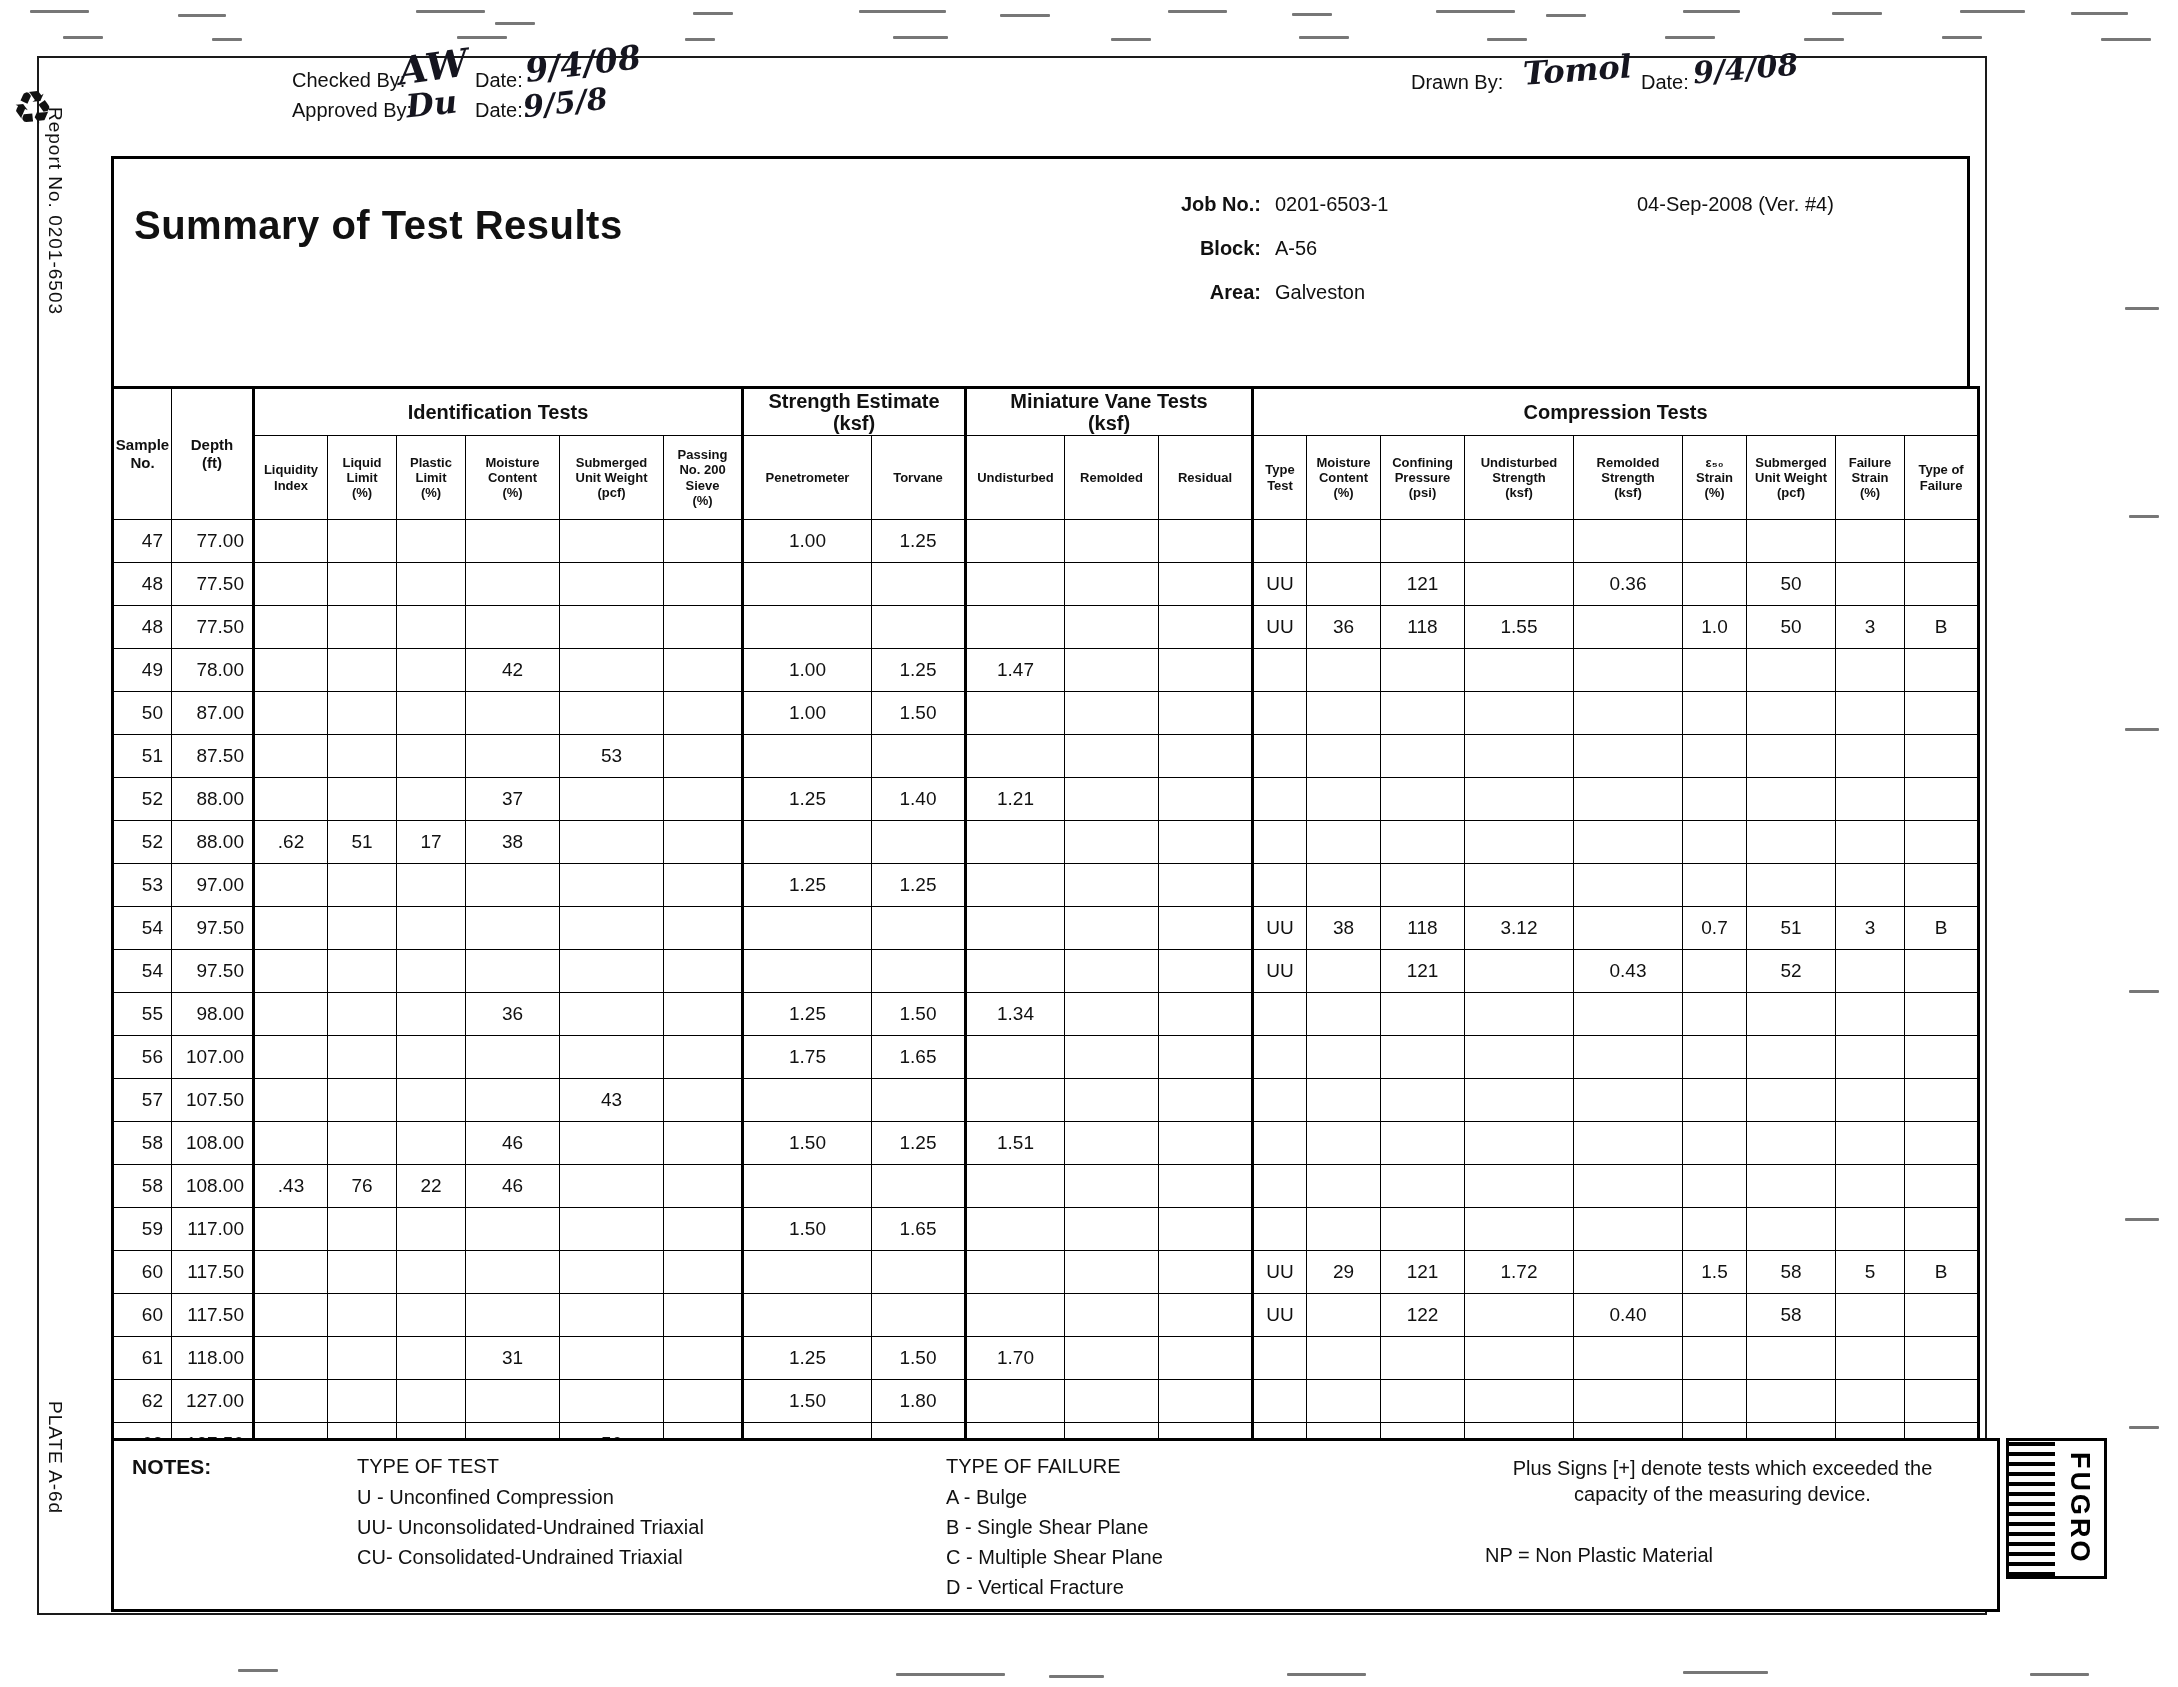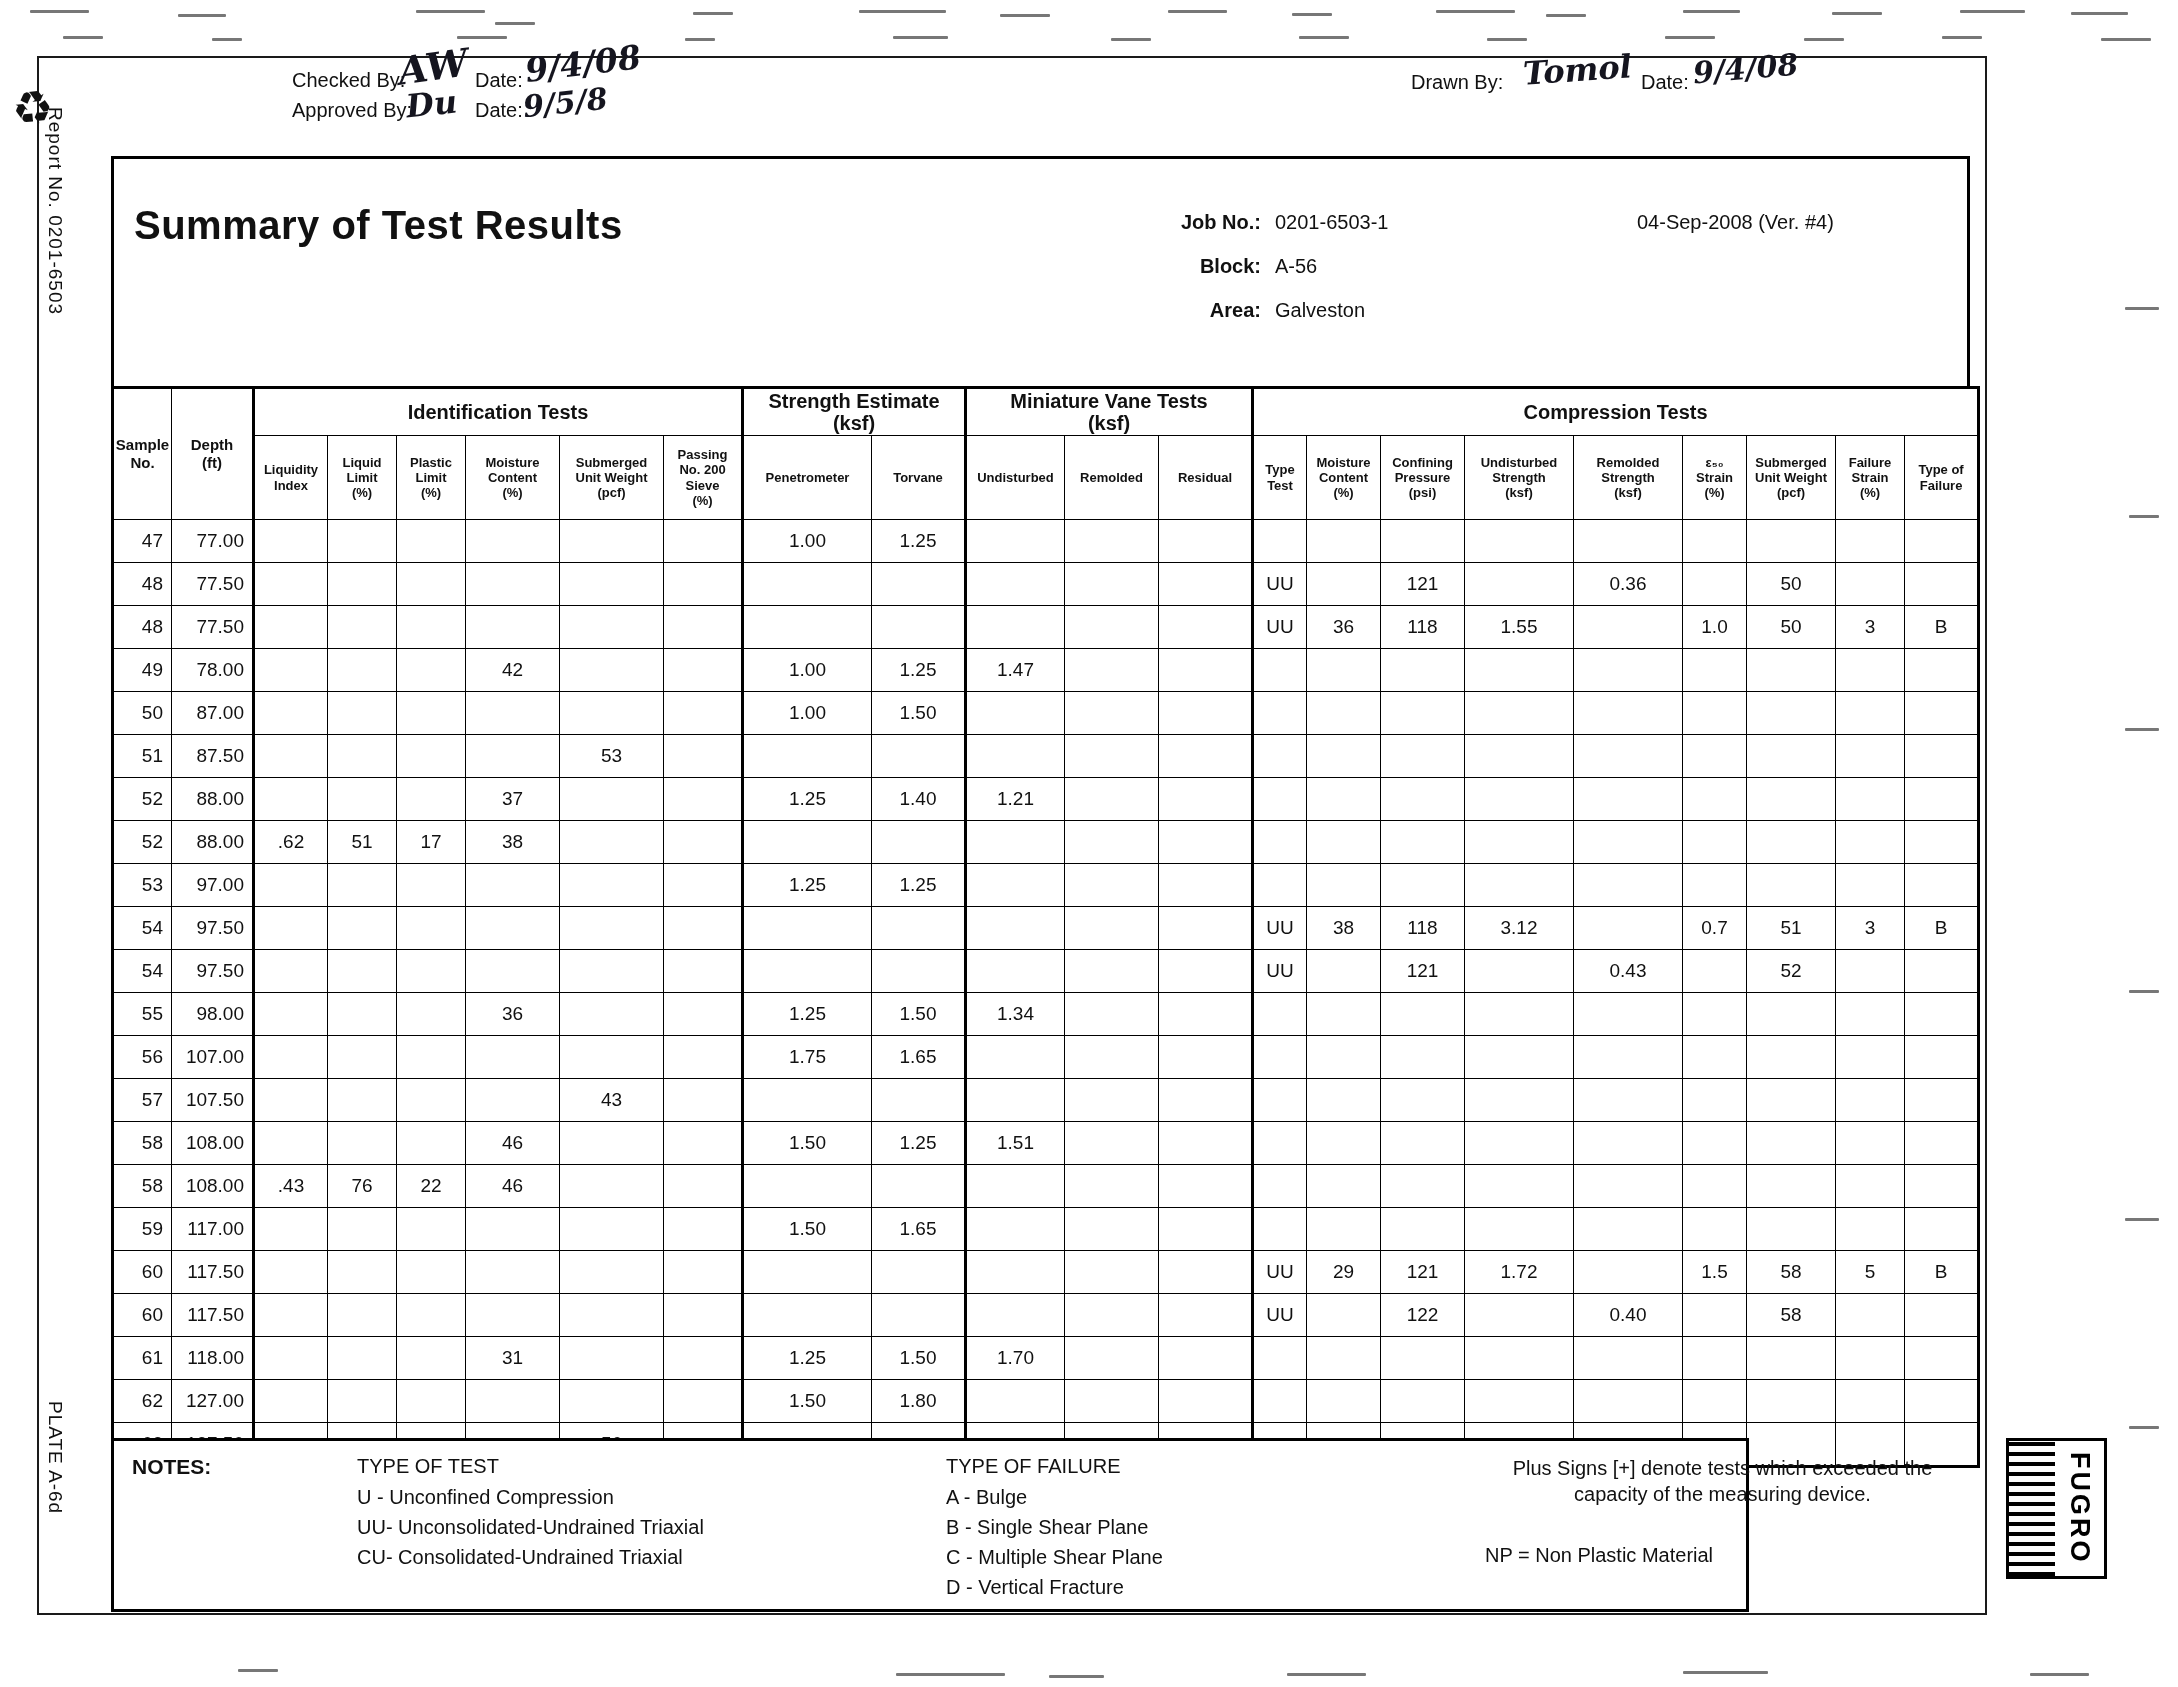--- a/index.html
+++ b/index.html
@@ -19,40 +19,40 @@
            transform:rotate(-6deg);color:#111;}
 
   
   .lbl{position:absolute;font-size:20px;color:#111;}
   .hand{position:absolute;font-family:"DejaVu Serif",serif;font-style:italic;font-weight:bold;color:#15151f;}
 
   
   .header-box{position:absolute;left:111px;top:156px;width:1859px;height:230px;box-sizing:border-box;
               border:3px solid #000;border-bottom:none;background:#fff;}
   .title{position:absolute;left:20px;top:44px;font-size:40px;font-weight:bold;letter-spacing:0.5px;}
-  .jobinfo{position:absolute;left:1008px;top:52px;width:832px;font-size:20px;}
+  .jobinfo{position:absolute;left:1008px;top:34px;width:832px;font-size:20px;}
   .jrow{position:relative;height:44px;}
   .jlbl{display:inline-block;width:139px;text-align:right;font-weight:bold;margin-right:14px;}
   .jver{position:absolute;left:515px;top:0;}
 
   
   table.results{position:absolute;left:111px;top:386px;width:1859px;border-collapse:collapse;
                 table-layout:fixed;border:3px solid #000;background:#fff;}
   .results th,.results td{border:1px solid #000;text-align:center;vertical-align:middle;
                           padding:0;overflow:hidden;}
   .results thead th{font-weight:bold;background:#fff;}
   .results .grp{font-size:20px;height:46px;white-space:pre-line;line-height:1.1;}
   .results .sub{font-size:13px;height:83px;white-space:pre-line;line-height:1.18;}
   .results th.corner{font-size:15px;white-space:pre-line;line-height:1.2;}
   .results tbody td{font-size:19px;height:42px;}
   .results tbody td:nth-child(1),.results tbody td:nth-child(2){text-align:right;padding-right:8px;}
   .gsep{border-left:3px solid #000 !important;}
 
   
-  .notes-box{position:absolute;left:111px;top:1438px;width:1638px;height:174px;box-sizing:border-box;
+  .notes-box{position:absolute;left:111px;top:1438px;width:1889px;height:174px;box-sizing:border-box;
              border:3px solid #000;background:#fff;font-size:20px;}
   .notes-heading{position:absolute;left:18px;top:14px;font-weight:bold;font-size:21px;}
   .nt-col1{position:absolute;left:243px;top:14px;}
   .nt-col2{position:absolute;left:832px;top:14px;}
   .nt-head{margin-bottom:8px;}
   .nt-item{margin-bottom:7px;}
   .nt-note{position:absolute;left:1371px;top:14px;width:475px;line-height:1.3;text-align:center;}
   .nt-np{position:absolute;left:1371px;top:103px;}
 
   

